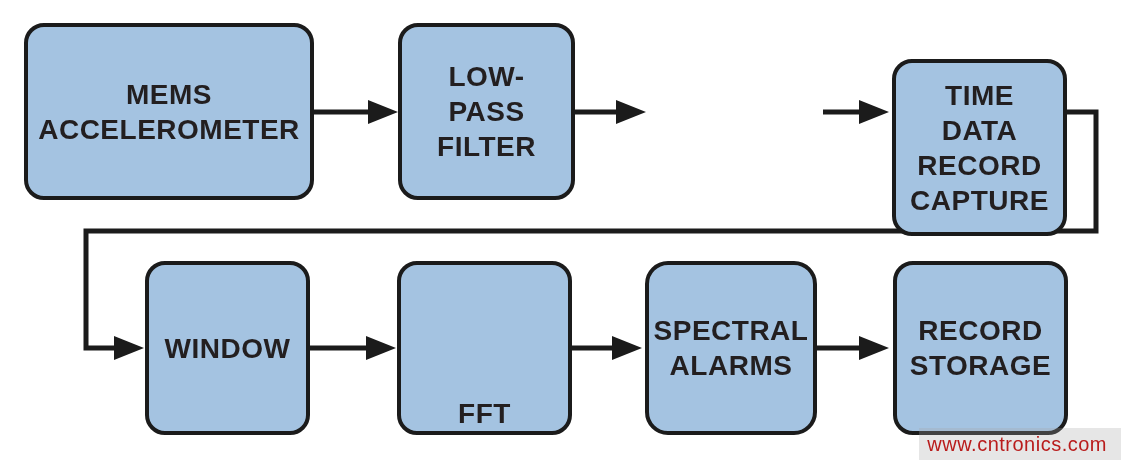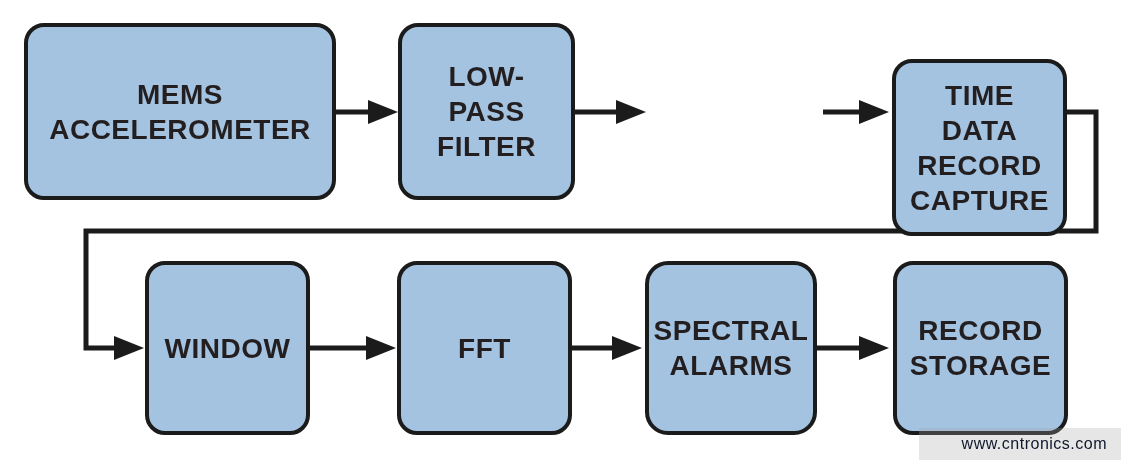--- a/index.html
+++ b/index.html
@@ -45,47 +45,47 @@
   }
   .box .label {
     white-space: pre-line;
     font-weight: bold;
     font-size: 28px;
     line-height: 35px;
     color: #231f20;
     letter-spacing: 0.5px;
   }
   
-  .b1 { left: 24px;  top: 23px; width: 312px; height: 177px; text-align: center; }
+  .b1 { left: 24px;  top: 23px; width: 290px; height: 177px; text-align: center; }
   .b2 { left: 398px; top: 23px; width: 177px; height: 177px; }
   .b3 { left: 648px; top: 23px; width: 175px; height: 177px; }
   .b4 { left: 892px; top: 23px; width: 175px; height: 177px; margin-top: 36px; }
   
   .b5 { left: 145px; top: 261px; width: 165px; height: 174px; }
-  .b6 { left: 397px; top: 261px; width: 175px; height: 174px; }
+  .b6 { left: 397px; top: 261px; width: 175px; height: 174px; align-items: flex-end; }
   .b7 { left: 645px; top: 261px; width: 172px; height: 174px; border-radius: 23px; }
   .b8 { left: 893px; top: 261px; width: 175px; height: 174px; }
 
   .wm-band {
     position: absolute;
     left: 919px;
     top: 428px;
     width: 202px;
     height: 32px;
     background: rgba(165, 165, 165, 0.28);
     display: flex;
     align-items: center;
     justify-content: flex-end;
     padding-right: 14px;
     box-sizing: border-box;
   }
   .wm-text {
-    font-size: 16px;
+    font-size: 20px;
     font-weight: normal;
-    color: #0f172a;
+    color: #b91c1c;
     letter-spacing: 0.5px;
   }
 </style>
 </head>
 <body>
 
 <div class="stage">
 
   <svg class="connectors" viewBox="0 0 1121 460" xmlns="http://www.w3.org/2000/svg">
 

